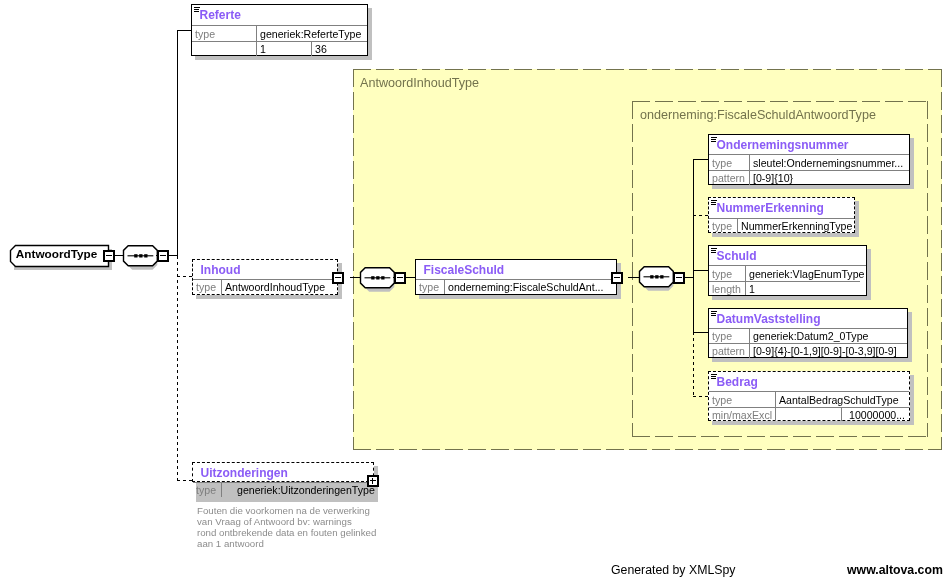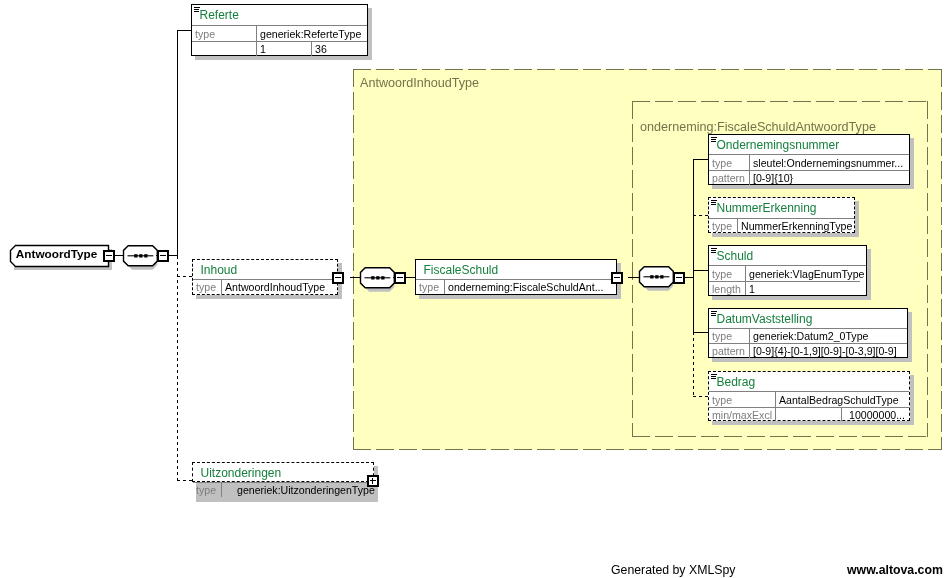--- a/index.html
+++ b/index.html
@@ -17,21 +17,21 @@
   .group > b.l,.group > b.r{top:0;bottom:0;width:1px;
     background-image:repeating-linear-gradient(to bottom,#73734d 0 18px,transparent 18px 23px);}
   .group > b.t{top:0;} .group > b.b{bottom:0;} .group > b.l{left:0;} .group > b.r{right:0;}
   .group-label{position:absolute;z-index:2;font-size:12.6px;color:#73734d;white-space:nowrap;}
 
   
   .ebox{position:absolute;box-sizing:border-box;background:#fff;z-index:10;}
   .ebox.solid{border:1px solid #000;}
   .ebox.dashed{border:1px dashed #000;padding-left:8px;}
   .shadow{position:absolute;background:#c0c0c0;z-index:1;}
-  .etitle{position:absolute;left:0;top:0;font-size:12px;font-weight:normal;color:#15803d;white-space:nowrap;}
+  .etitle{position:absolute;left:0;top:0;font-size:12px;font-weight:bold;color:#8b5cf6;white-space:nowrap;}
   .erow{position:absolute;box-sizing:border-box;border-top:1px solid #808080;}
   .ecell{position:absolute;top:0;bottom:0;font-size:10.6px;color:#000;white-space:nowrap;
          overflow:hidden;display:flex;align-items:center;}
   .ecell.lbl{color:#7d7d7d;text-align:right;}
   .vdiv{position:absolute;width:1px;background:#808080;}
 
   
   .eicon{position:absolute;width:6px;height:6px;}
   .eicon i{position:absolute;left:0;height:1px;background:#000;}
   .eicon i:nth-child(1){top:0px;width:6px;}
@@ -68,21 +68,21 @@
       <b class="r"></b>
     </div>
   <div class="group-label" style="left:360px;top:76px;">AntwoordInhoudType</div>
 
   <div class="group" style="left:632px;top:101px;width:296px;height:336px;">
       <b class="t"></b>
       <b class="b"></b>
       <b class="l"></b>
       <b class="r"></b>
     </div>
-  <div class="group-label" style="left:640px;top:108px;margin-top:12px;">onderneming:FiscaleSchuldAntwoordType</div>
+  <div class="group-label" style="left:640px;top:108px;">onderneming:FiscaleSchuldAntwoordType</div>
 
   <div class="shadow" style="left:14px;top:249px;width:98px;height:21px;"></div>
   <svg class="rootbox" width="106" height="30" style="position:absolute;left:5px;top:242px;">
     <polygon points="10.5,3.5 103.5,3.5 103.5,24.5 10.5,24.5 5.5,19.5 5.5,8.5" fill="#fff" stroke="#000" stroke-width="1.4"></polygon>
   </svg>
   <div style="position:absolute;left:9px;top:247px;width:95px;text-align:center;font-size:11.75px;font-weight:bold;color:#000;z-index:16;">AntwoordType</div>
 
   <div class="lnh" style="left:108px;top:255px;width:8px;"></div>
   <div class="lnh" style="left:114px;top:255px;width:10px;"></div>
   <div class="lnh" style="left:156px;top:255px;width:12px;"></div>
@@ -193,20 +193,26 @@
 
   <div class="shadow" style="left:196px;top:466px;width:182px;height:36px;"></div>
   <div class="ebox dashed" style="left:192px;top:462px;width:182px;height:20px;">
     <div class="etitle" style="left:7.5px;top:3px;">Uitzonderingen</div>
     <div class="erow" style="left:0;right:0;top:19px;height:15px;">
       <div class="ecell lbl" style="left:3px;width:24px;">type</div>
       <div class="vdiv" style="left:28px;top:0;bottom:0;"></div>
       <div class="ecell" style="left:44px;width:148px;">generiek:UitzonderingenType</div>
     </div>
   </div>
+  <div class="annot" style="left:197px;top:505px;">
+    <div>Fouten die voorkomen na de verwerking</div>
+    <div>van Vraag of Antwoord bv: warnings</div>
+    <div>rond ontbrekende data en fouten gelinked</div>
+    <div>aan 1 antwoord</div>
+  </div>
 
   <div class="shadow" style="left:419px;top:263px;width:202px;height:36px;"></div>
   <div class="ebox solid" style="left:415px;top:259px;width:202px;height:36px;">
     <div class="etitle" style="left:7.5px;top:3px;">FiscaleSchuld</div>
     <div class="erow" style="left:0;right:0;top:19px;height:15px;">
       <div class="ecell lbl" style="left:3px;width:24px;">type</div>
       <div class="vdiv" style="left:28px;top:0;bottom:0;"></div>
       <div class="ecell" style="left:32px;width:167px;">onderneming:FiscaleSchuldAnt...</div>
     </div>
   </div>

